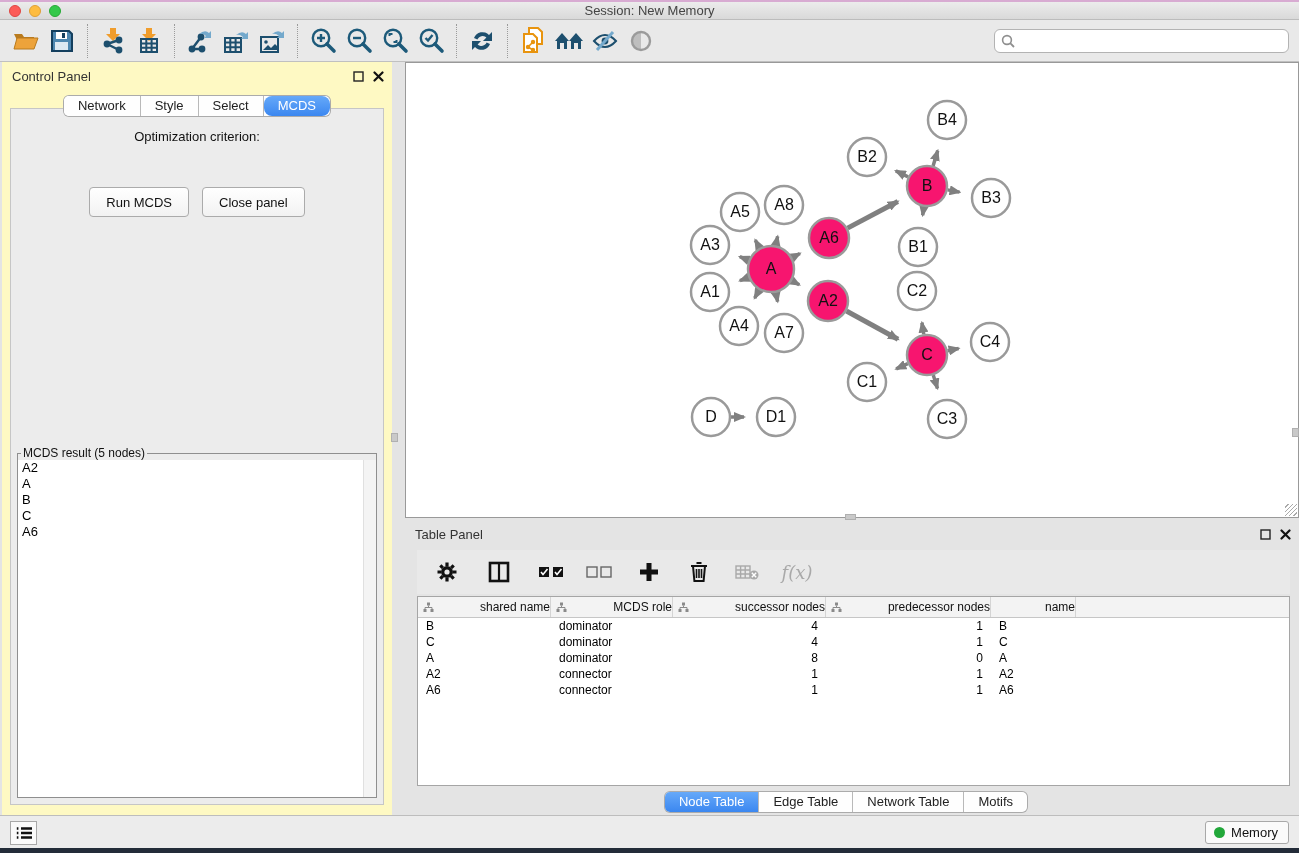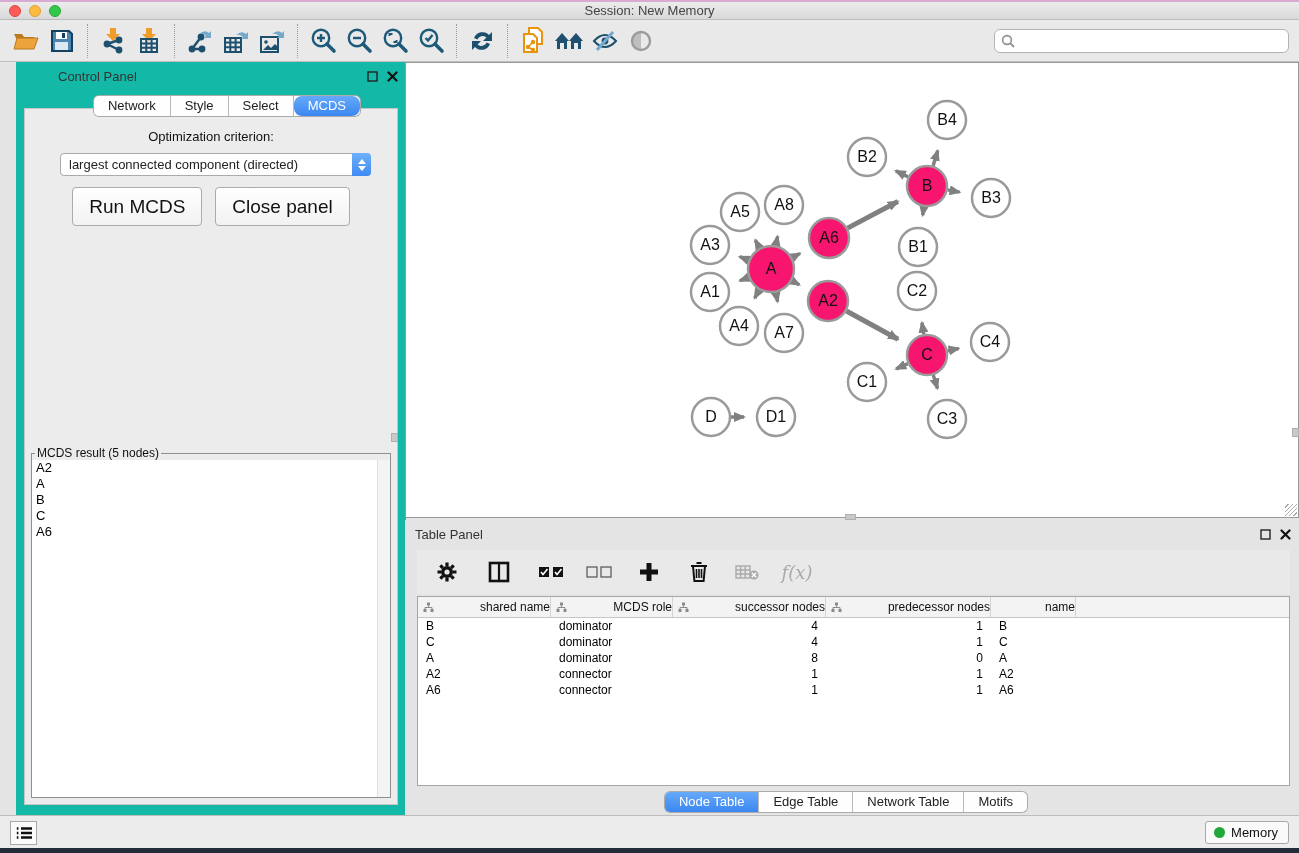--- a/index.html
+++ b/index.html
@@ -24,41 +24,41 @@
     background:#e9e9e9; border-bottom:1px solid #c0c0c0; display:flex; align-items:center; }
   .tb-btn { width:36px; height:36px; display:flex; align-items:center; justify-content:center; }
   .tb-sep { width:1px; height:34px; border-left:1px dotted #9b9b9b; margin:0 7px; }
   #toolbar-search { position:absolute; right:10px; top:9px; width:295px; height:24px;
     background:#fff; border:1px solid #b3b3b3; border-radius:6px; display:flex; align-items:center; }
   #toolbar-search input { border:none; outline:none; flex:1; font-size:12px; height:18px;
     font-family:"Liberation Sans",sans-serif; background:transparent; }
   #toolbar-search svg { margin:0 4px 0 6px; }
 
   
-  #control-panel { position:absolute; left:16px; top:62px; width:390px; height:753px; background:#14b8a6;padding-left:32px; }
+  #control-panel { position:absolute; left:2px; top:62px; width:390px; height:753px; background:#fef9c3; }
   .panel-head { height:28px; display:flex; align-items:center; }
   .panel-head .panel-title { font-size:13px; color:#333; margin-left:10px; }
   .panel-head .panel-btns { margin-left:auto; margin-right:8px; display:flex; gap:9px; align-items:center; }
   .cp-tabs-row { display:flex; justify-content:center; margin-top:6px; position:relative; z-index:2; }
   .seg { display:flex; border-radius:5px; box-shadow:0 0 0 1px #ababab; overflow:hidden; background:#fff; }
   .seg .seg-item { padding:2px 14px; font-size:13px; height:20px; line-height:16px; background:#fefefe;
     border-right:1px solid #b9b9b9; color:#222; }
   .seg .seg-item:last-child { border-right:none;border-radius:8px; }
   .seg .seg-item.active { background:linear-gradient(#66a9f9,#3b87f0); color:#fff; }
   #cp-content { position:absolute; left:8px; right:8px; top:46px; bottom:10px;
     background:#ececec; border:1px solid #c6c6c6; }
   #opt-label { text-align:center; margin-top:20px; font-size:13px; color:#111; }
   #opt-select { position:absolute; left:35px; right:26px; top:44px; height:23px; background:#fff;
     border:1px solid #ababab; border-radius:4px; display:flex; align-items:center; }
   #opt-select .sel-text { font-size:13px; margin-left:8px; flex:1; white-space:nowrap; overflow:hidden; }
   #opt-select .stepper { width:19px; height:23px; margin:-1px -1px -1px 0; border-radius:0 4px 4px 0;
     background:linear-gradient(#6fb0fa,#3f8bf2); display:flex; flex-direction:column;
     align-items:center; justify-content:center; gap:2px; }
   .cp-buttons { position:absolute; top:78px; left:0; right:0; display:flex; justify-content:center; gap:13px; }
-  .mac-btn { height:39px; padding:0 16px; font-size:19px; background:linear-gradient(#ffffff,#f2f2f2);
+  .mac-btn { height:30px; padding:0 16px; font-size:13px; background:linear-gradient(#ffffff,#f2f2f2);
     border:1px solid #ababab; border-radius:4px; display:flex; align-items:center; color:#111;text-align:right; }
   #mcds-result { position:absolute; left:6px; right:6px; top:337px; bottom:6px;
     border:1px solid #8f8f8f; }
   #mcds-result legend { font-size:12px; color:#111; margin-left:3px; padding:0 2px; }
   #mcds-list { position:absolute; left:0; right:0; top:0; bottom:0; background:#fff; overflow:hidden; }
   #mcds-list .scrollstrip { position:absolute; right:0; top:0; bottom:0; width:13px;
     background:#f4f4f4; border-left:1px solid #e0e0e0; }
   #mcds-list .item { font-size:13px; line-height:16px; padding-left:4px; color:#000; }
 
   
@@ -270,31 +270,20 @@
   <div class="cp-tabs-row">
     <div class="seg">
       <div class="seg-item">Network</div>
       <div class="seg-item">Style</div>
       <div class="seg-item">Select</div>
       <div class="seg-item active">MCDS</div>
     </div>
   </div>
   <div id="cp-content">
     <div id="opt-label">Optimization criterion:</div>
-    <div id="opt-select">
-      <span class="sel-text">largest connected component (directed)</span>
-      <span class="stepper">
-        <svg width="8" height="5" viewBox="0 0 8 5">
-            <path d="M0 5 L4 0 L8 5 z" fill="#fff"></path>
-          </svg>
-        <svg width="8" height="5" viewBox="0 0 8 5">
-            <path d="M0 0 L4 5 L8 0 z" fill="#fff"></path>
-          </svg>
-      </span>
-    </div>
     <div class="cp-buttons">
       <div class="mac-btn">Run MCDS</div>
       <div class="mac-btn">Close panel</div>
     </div>
     <fieldset id="mcds-result">
       <legend>MCDS result (5 nodes)</legend>
       <div id="mcds-list">
         <div class="scrollstrip"></div>
       <div class="item">A2</div>
           <div class="item">A</div>

